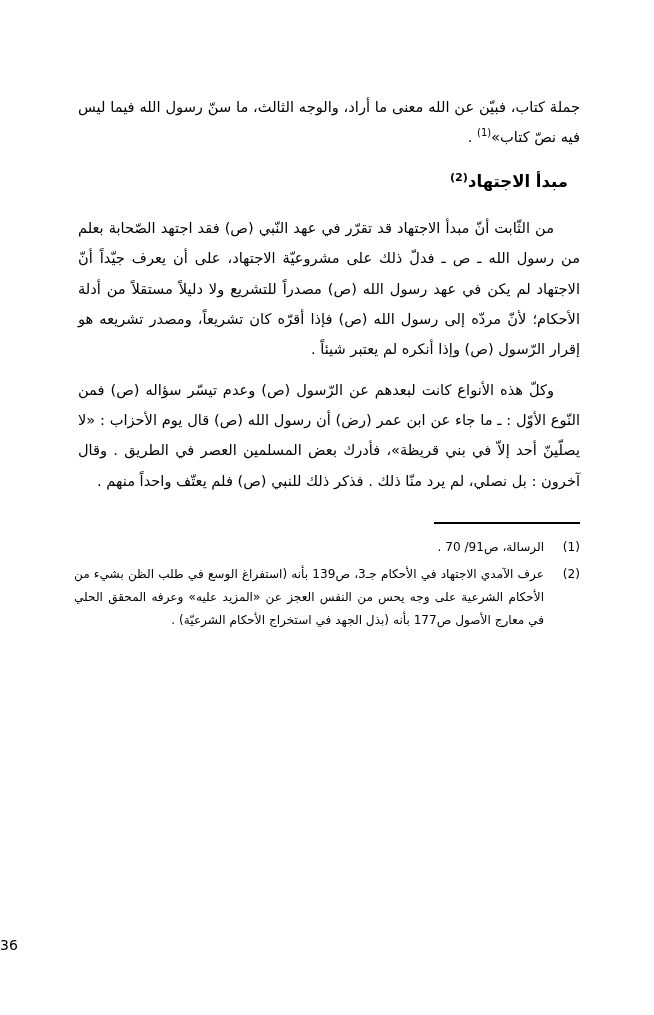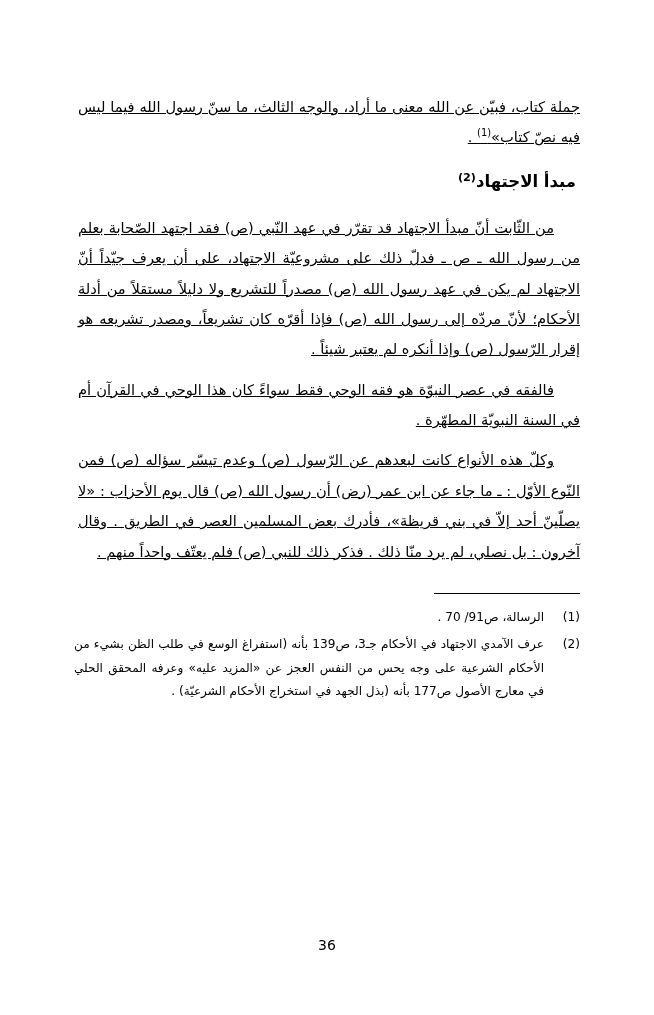--- a/index.html
+++ b/index.html
@@ -28,30 +28,29 @@
     direction: rtl;
     text-align: justify;
     text-align-last: right;
     font-size: 14.6px;
     line-height: 2.08;
     letter-spacing: 0;
   }
   .para {
     margin: 0 0 10px 4px;
     text-indent: 26px;
-    text-decoration: underline;
   }
   .para.noindent {
     text-indent: 0;
   }
   .heading {
     direction: rtl;
     font-size: 16.5px;
     font-weight: bold;
-    margin: 16px 4px 18px 0;
+    margin: 16px 12px 18px 0;
     line-height: 1.6;
   }
   sup {
     font-size: 0.68em;
     vertical-align: super;
     line-height: 0;
   }
   .footnote-rule {
     width: 146px;
     height: 1.4px;
@@ -81,39 +80,37 @@
   .fn-text {
     flex: 1 1 auto;
     text-align: justify;
     text-align-last: right;
   }
   .page-number {
     position: absolute;
     bottom: 62px;
     left: 0;
     right: 0;
-    text-align: center;
     font-size: 14px;
     direction: ltr;
   }
 </style>
 </head>
 <body>
 
 <div class="page">
 
   <div class="body-text">
 
     <p class="para noindent"><span>جملة كتاب، فبيّن عن الله معنى ما أراد، والوجه الثالث، ما سنّ رسول الله فيما ليس فيه نصّ كتاب»</span><sup>(1)</sup><span> .</span></p>
 
     <h2 class="heading"><span>مبدأ الاجتهاد</span><sup>(2)</sup></h2>
 
     <p class="para">من الثّابت أنّ مبدأ الاجتهاد قد تقرّر في عهد النّبي (ص) فقد اجتهد الصّحابة بعلم من رسول الله ـ ص ـ فدلّ ذلك على مشروعيّة الاجتهاد، على أن يعرف جيّداً أنّ الاجتهاد لم يكن في عهد رسول الله (ص) مصدراً للتشريع ولا دليلاً مستقلاً من أدلة الأحكام؛ لأنّ مردّه إلى رسول الله (ص) فإذا أقرّه كان تشريعاً، ومصدر تشريعه هو إقرار الرّسول (ص) وإذا أنكره لم يعتبر شيئاً .</p>
 
-    <p class="para">فالفقه في عصر النبوّة هو فقه الوحي فقط سواءً كان هذا الوحي في القرآن أم في السنة النبويّة المطهّرة .</p>
 
 
     <p class="para">وكلّ هذه الأنواع كانت لبعدهم عن الرّسول (ص) وعدم تيسّر سؤاله (ص) فمن النّوع الأوّل : ـ ما جاء عن ابن عمر (رض) أن رسول الله (ص) قال يوم الأحزاب : «لا يصلّينّ أحد إلاّ في بني قريظة»، فأدرك بعض المسلمين العصر في الطريق . وقال آخرون : بل نصلي، لم يرد منّا ذلك . فذكر ذلك للنبي (ص) فلم يعتّف واحداً منهم .</p>
 
   </div>
 
   <div class="footnote-rule"></div>
 
   <div class="footnotes">
     <div class="fn-row">

